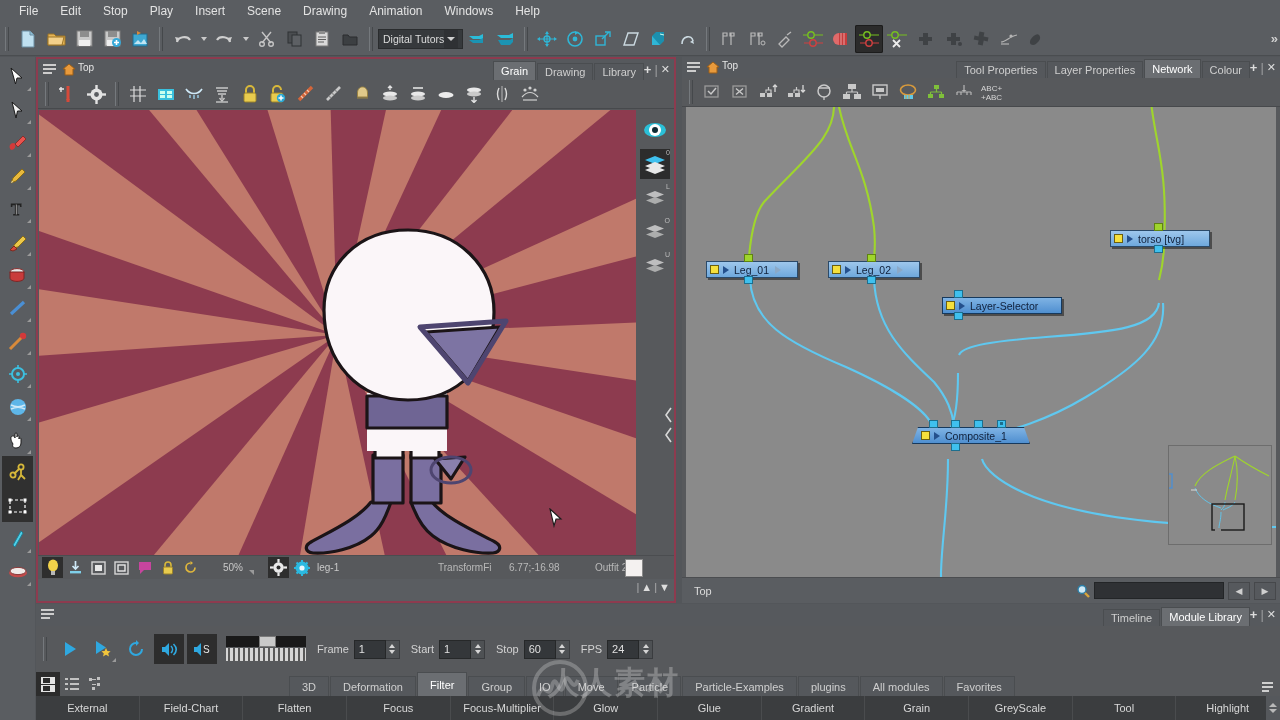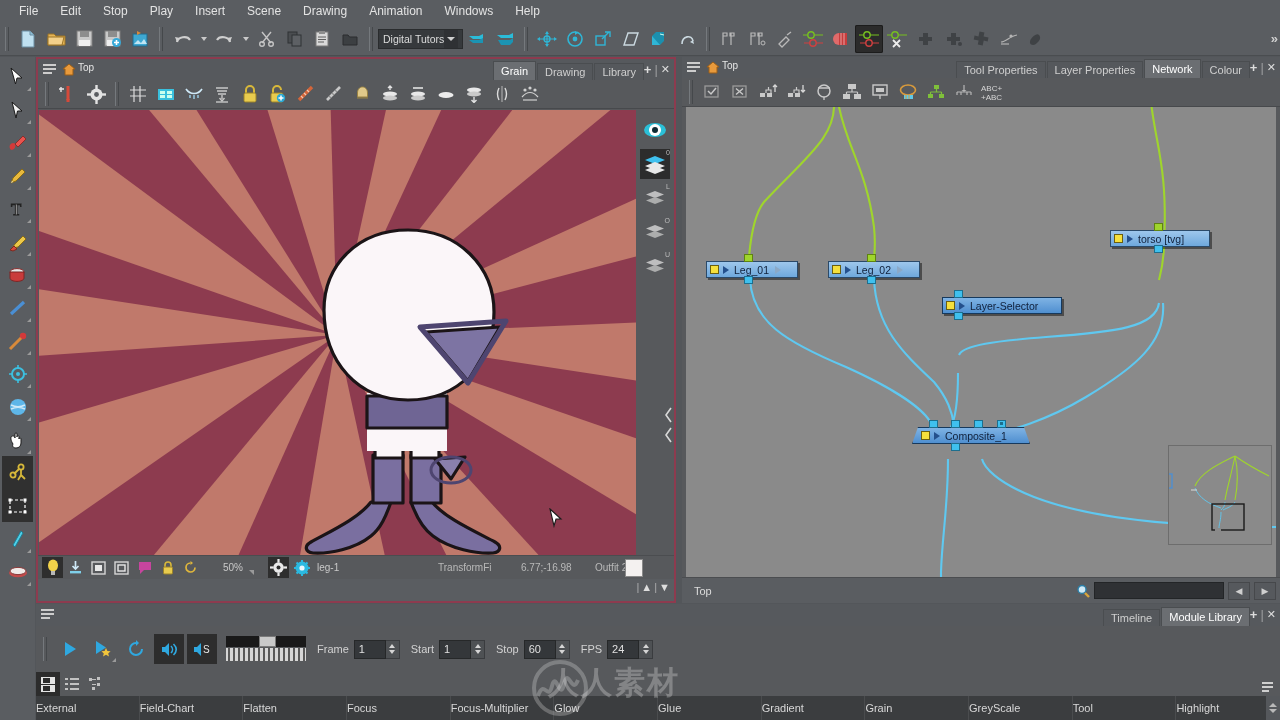--- a/index.html
+++ b/index.html
@@ -123,21 +123,21 @@
   
   .modbar{ position:absolute; left:0; top:66px; width:1244px; height:26px; background:#57595c;
     display:flex; align-items:flex-end; }
   .modico{ width:24px; height:24px; display:flex; align-items:center; justify-content:center; }
   .modico.on{ background:#2c2c2c; }
   .mtab{ height:20px; line-height:20px; padding:0 12px; font-size:11px; color:#cfcfcf;
     background:#55585c; border:1px solid #4a4d50; border-bottom:none; margin-left:1px; }
   .mtab.active{ background:#6b6e72; color:#fff; height:24px; line-height:24px; }
   .modlist{ position:absolute; left:0; top:92px; width:1244px; height:24px; background:#3b3d3f;
     display:flex; align-items:center; }
-  .modcell{ flex:1; font-size:11px; color:#d8d8d8; border-right:1px solid #4a4c4e;
+  .modcell{ flex:1; text-align:center; font-size:11px; color:#d8d8d8; border-right:1px solid #4a4c4e;
     line-height:24px; }
   .scrollcorner{ position:absolute; right:0; top:92px; width:14px; height:24px; background:#55585c;
     display:flex; flex-direction:column; align-items:center; justify-content:center; }
 
   .watermark{ position:absolute; pointer-events:none; opacity:.30; }
   .cursor{ position:absolute; left:549px; top:508px; z-index:60; }
 </style>
 </head>
 <body>
 
@@ -802,21 +802,21 @@
         <svg width="16" height="16" viewBox="0 0 16 16">
             <circle cx="8" cy="8" r="6.5" fill="#2bb9e0"></circle>
             <circle cx="8" cy="8" r="2.6" fill="#e9f7fd"></circle>
             <g stroke="#2bb9e0" stroke-width="2">
               <path d="M8 0v4M8 12v4M0 8h4M12 8h4M2.5 2.5l2.8 2.8M10.7 10.7l2.8 2.8M13.5 2.5l-2.8 2.8M5.3 10.7l-2.8 2.8"></path>
             </g>
           </svg>
         </div>
       <span class="sfield" style="margin-left:3px">leg-1</span>
       <span class="sfield" style="position:absolute;left:400px;color:#b9b9b9">TransformFi</span>
-      <span class="sfield" style="position:absolute;left:483px;color:#b9b9b9">6.77;-16.98</span>
+      <span class="sfield" style="position:absolute;left:471px;color:#b9b9b9">6.77;-16.98</span>
       <span class="sfield" style="position:absolute;left:557px;color:#b9b9b9">Outfit 2</span>
       <span style="position:absolute;left:587px;width:18px;height:18px;background:#f4f1f0;border:1px solid #8a8a8a;"></span>
     </div>
 
     <div class="camFoot">
       <div class="footarrows">
         <span style="opacity:.6">|</span>
         <span>▲</span>
         <span style="opacity:.6">|</span>
         <span>▼</span>
@@ -1160,20 +1160,33 @@
         <svg width="16" height="16" viewBox="0 0 16 16">
             <g fill="#c2c2c2">
               <rect x="1" y="2" width="3" height="3"></rect>
               <rect x="9" y="1" width="3" height="3"></rect>
               <rect x="9" y="7" width="3" height="3"></rect>
               <rect x="4" y="11" width="3" height="3"></rect>
             </g>
             <path d="M4 3.5h4M4 8.5h4" stroke="#c2c2c2"></path>
           </svg>
         </div>
+      <div style="display:flex;align-items:flex-end;margin-left:180px;" id="modtabs">
+          <div class="mtab">3D</div>
+          <div class="mtab">Deformation</div>
+          <div class="mtab active">Filter</div>
+          <div class="mtab">Group</div>
+          <div class="mtab">IO</div>
+          <div class="mtab">Move</div>
+          <div class="mtab">Particle</div>
+          <div class="mtab">Particle-Examples</div>
+          <div class="mtab">plugins</div>
+          <div class="mtab">All modules</div>
+          <div class="mtab">Favorites</div>
+        </div>
       <div style="margin-left:auto;margin-right:4px;width:14px;height:16px;position:relative;">
         <i style="position:absolute;left:0;top:2px;width:11px;height:2px;background: #cfcfcf;"></i>
         <i style="position:absolute;left:0;top:6px;width:11px;height:2px;background:#cfcfcf;"></i>
         <i style="position:absolute;left:0;top:10px;width:7px;height:2px;background:#cfcfcf;"></i>
       </div>
     </div>
 
     <div class="modlist" id="modlist">
         <div class="modcell">External</div>
         <div class="modcell">Field-Chart</div>

